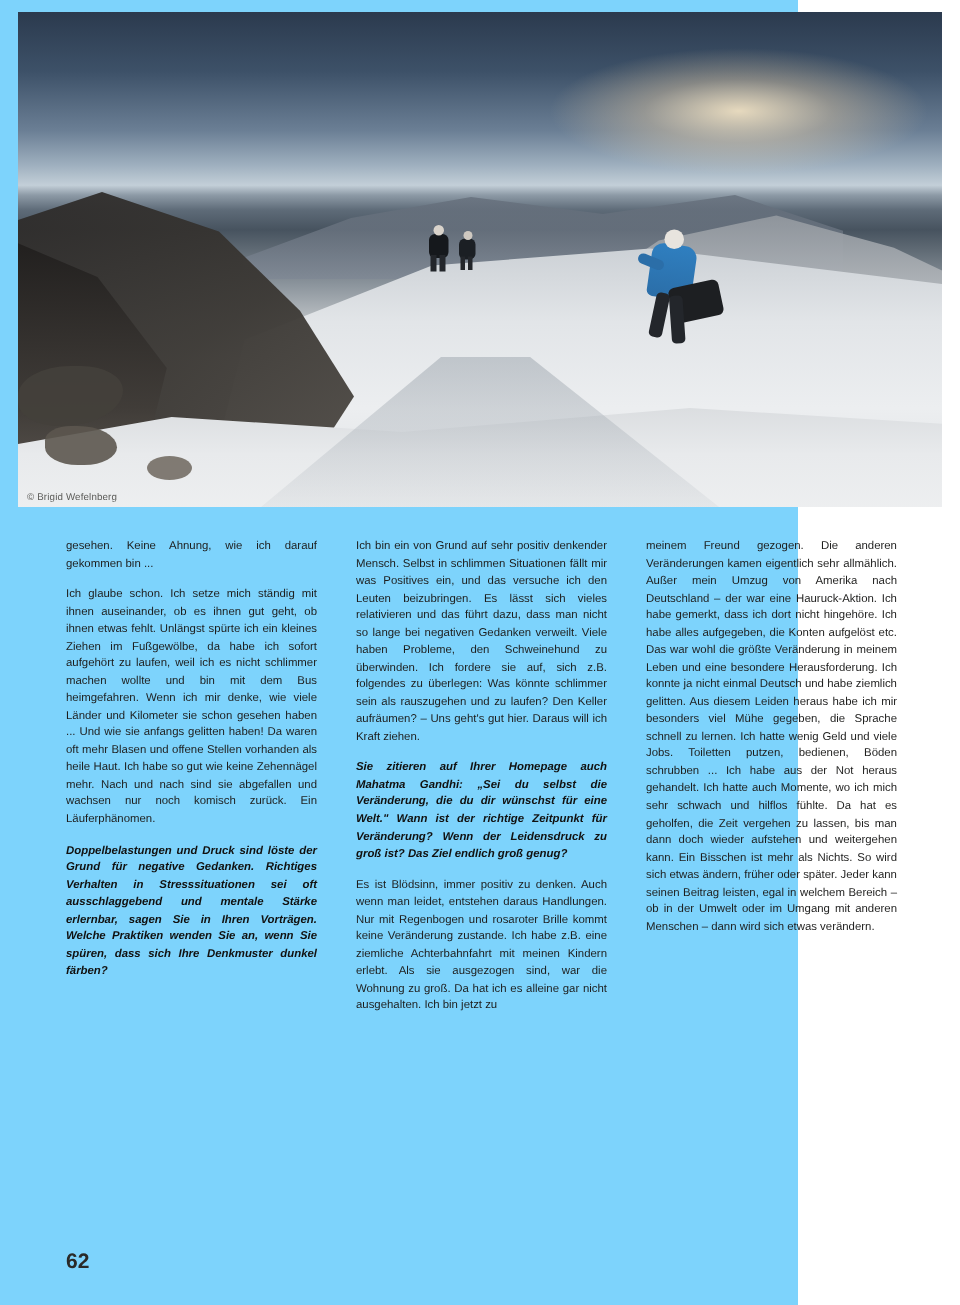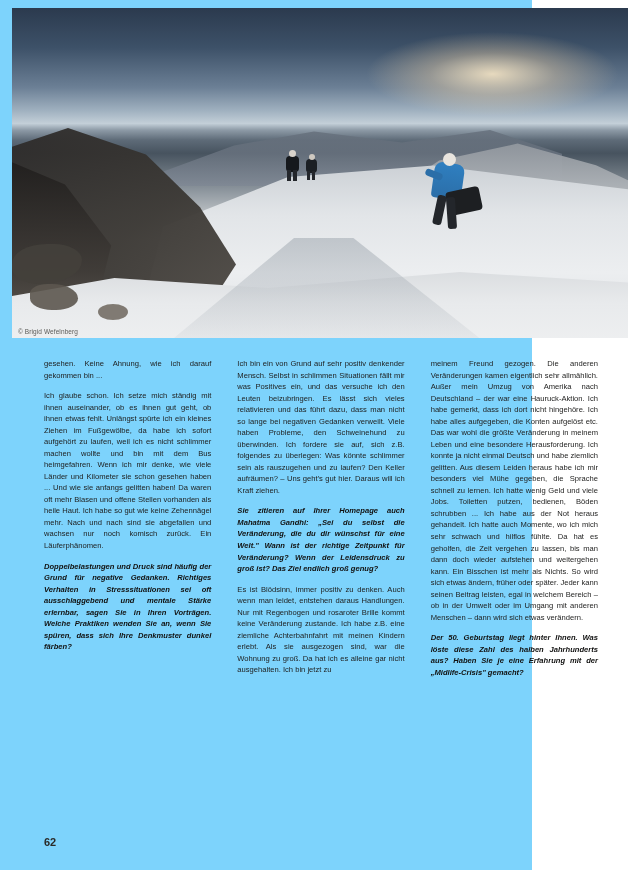--- a/index.html
+++ b/index.html
@@ -230,21 +230,21 @@
   }
   p.q {
     font-style: italic;
     font-weight: bold;
     color: #111110;
   }
   .folio {
     position: absolute;
     left: 44px;
     bottom: 22px;
-    font-size: 11px;
+    font-size: 14px;
     color: #2a2a28;
     font-weight: bold;
   }
 </style>
 </head>
 <body>
 
 <div class="page">
 
   <div class="photo-wrap">
@@ -282,30 +282,29 @@
       </div>
     </div>
     <div class="photo-credit">© Brigid Wefelnberg</div>
   </div>
 
   <div class="columns">
 
     <div class="col">
       <p>gesehen. Keine Ahnung, wie ich darauf gekommen bin ...</p>
       <p>Ich glaube schon. Ich setze mich ständig mit ihnen auseinander, ob es ihnen gut geht, ob ihnen etwas fehlt. Unlängst spürte ich ein kleines Ziehen im Fußgewölbe, da habe ich sofort aufgehört zu laufen, weil ich es nicht schlimmer machen wollte und bin mit dem Bus heimgefahren. Wenn ich mir denke, wie viele Länder und Kilometer sie schon gesehen haben ... Und wie sie anfangs gelitten haben! Da waren oft mehr Blasen und offene Stellen vorhanden als heile Haut. Ich habe so gut wie keine Zehennägel mehr. Nach und nach sind sie abgefallen und wachsen nur noch komisch zurück. Ein Läuferphänomen.</p>
-      <p class="q">Doppelbelastungen und Druck sind häufig der Grund für negative Gedanken. Richtiges Verhalten in Stresssituationen sei oft ausschlaggebend und mentale Stärke erlernbar, sagen Sie in Ihren Vorträgen. Welche Praktiken wenden Sie an, wenn Sie spüren, dass sich Ihre Denkmuster dunkel färben?</p>
+      <p class="q">Doppelbelastungen und Druck sind löste der Grund für negative Gedanken. Richtiges Verhalten in Stresssituationen sei oft ausschlaggebend und mentale Stärke erlernbar, sagen Sie in Ihren Vorträgen. Welche Praktiken wenden Sie an, wenn Sie spüren, dass sich Ihre Denkmuster dunkel färben?</p>
     </div>
 
     <div class="col">
       <p>Ich bin ein von Grund auf sehr positiv denkender Mensch. Selbst in schlimmen Situationen fällt mir was Positives ein, und das versuche ich den Leuten beizubringen. Es lässt sich vieles relativieren und das führt dazu, dass man nicht so lange bei negativen Gedanken verweilt. Viele haben Probleme, den Schweinehund zu überwinden. Ich fordere sie auf, sich z.B. folgendes zu überlegen: Was könnte schlimmer sein als rauszugehen und zu laufen? Den Keller aufräumen? – Uns geht's gut hier. Daraus will ich Kraft ziehen.</p>
       <p class="q">Sie zitieren auf Ihrer Homepage auch Mahatma Gandhi: „Sei du selbst die Veränderung, die du dir wünschst für eine Welt." Wann ist der richtige Zeitpunkt für Veränderung? Wenn der Leidensdruck zu groß ist? Das Ziel endlich groß genug?</p>
       <p>Es ist Blödsinn, immer positiv zu denken. Auch wenn man leidet, entstehen daraus Handlungen. Nur mit Regenbogen und rosaroter Brille kommt keine Veränderung zustande. Ich habe z.B. eine ziemliche Achterbahnfahrt mit meinen Kindern erlebt. Als sie ausgezogen sind, war die Wohnung zu groß. Da hat ich es alleine gar nicht ausgehalten. Ich bin jetzt zu</p>
     </div>
 
     <div class="col">
       <p>meinem Freund gezogen. Die anderen Veränderungen kamen eigentlich sehr allmählich. Außer mein Umzug von Amerika nach Deutschland – der war eine Hauruck-Aktion. Ich habe gemerkt, dass ich dort nicht hingehöre. Ich habe alles aufgegeben, die Konten aufgelöst etc. Das war wohl die größte Veränderung in meinem Leben und eine besondere Herausforderung. Ich konnte ja nicht einmal Deutsch und habe ziemlich gelitten. Aus diesem Leiden heraus habe ich mir besonders viel Mühe gegeben, die Sprache schnell zu lernen. Ich hatte wenig Geld und viele Jobs. Toiletten putzen, bedienen, Böden schrubben ... Ich habe aus der Not heraus gehandelt. Ich hatte auch Momente, wo ich mich sehr schwach und hilflos fühlte. Da hat es geholfen, die Zeit vergehen zu lassen, bis man dann doch wieder aufstehen und weitergehen kann. Ein Bisschen ist mehr als Nichts. So wird sich etwas ändern, früher oder später. Jeder kann seinen Beitrag leisten, egal in welchem Bereich – ob in der Umwelt oder im Umgang mit anderen Menschen – dann wird sich etwas verändern.</p>
-      <p class="q">Der 50. Geburtstag liegt hinter Ihnen. Was löste diese Zahl des halben Jahrhunderts aus? Haben Sie je eine Erfahrung mit der „Midlife-Crisis" gemacht?</p>
     </div>
 
   </div>
 
   <div class="folio">62</div>
 </div>
 
 </body></html>

